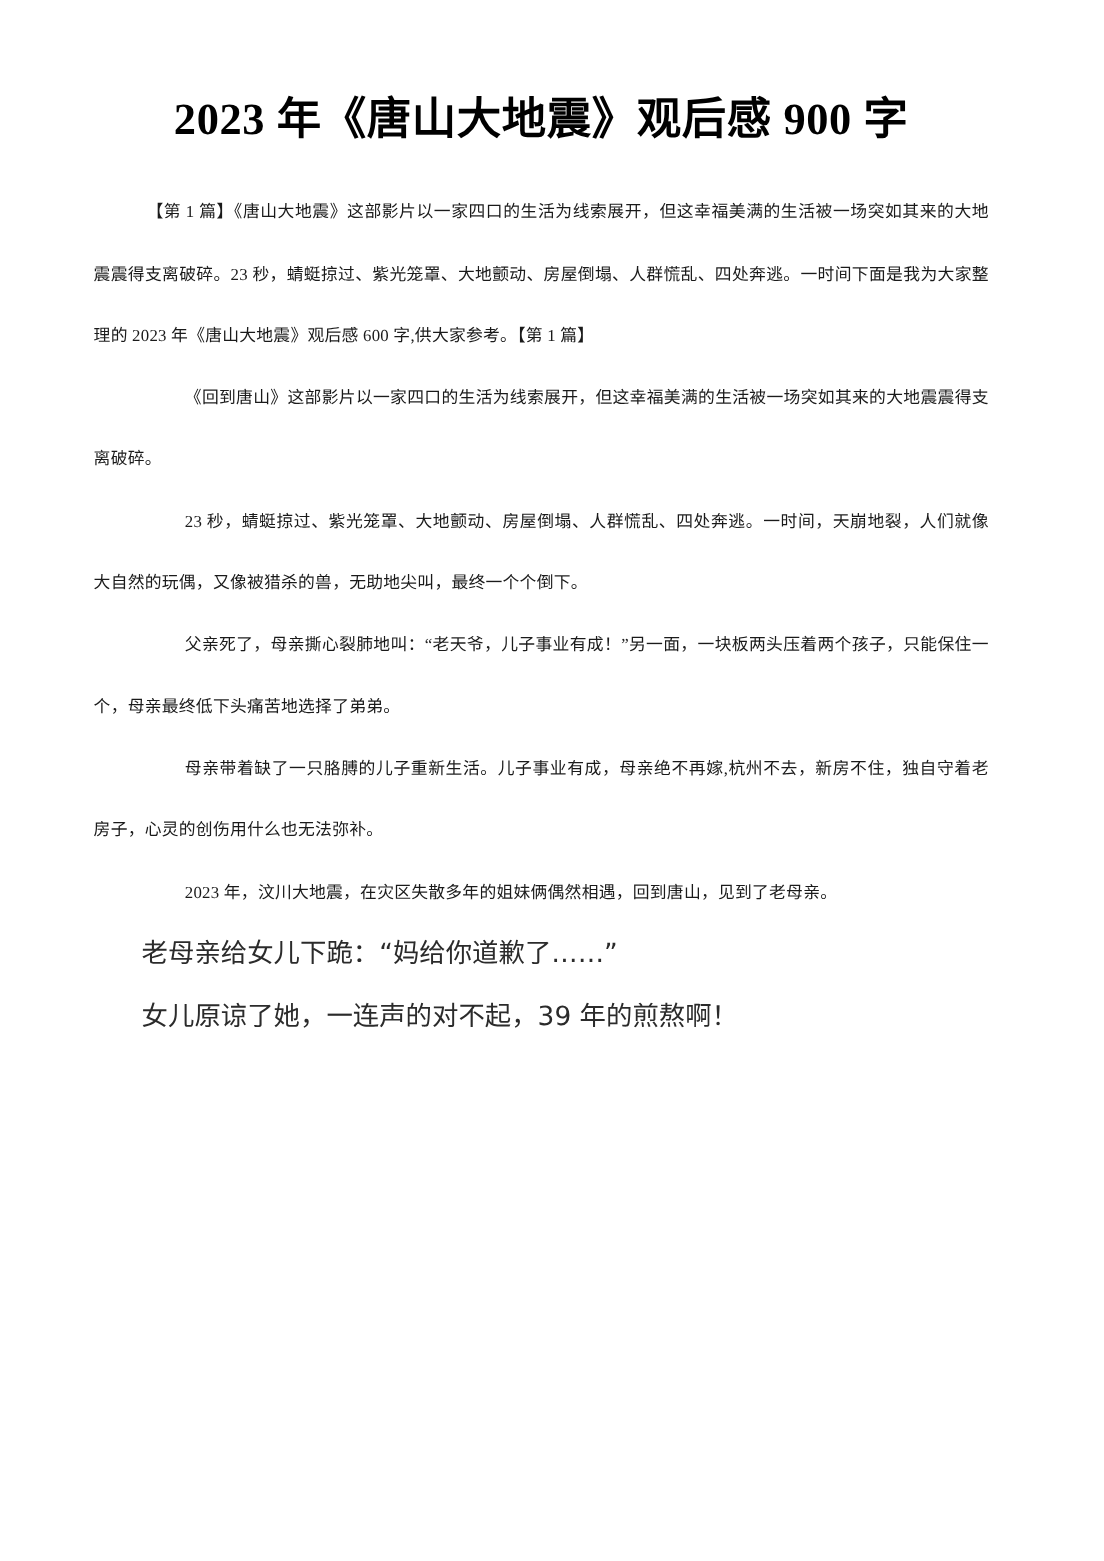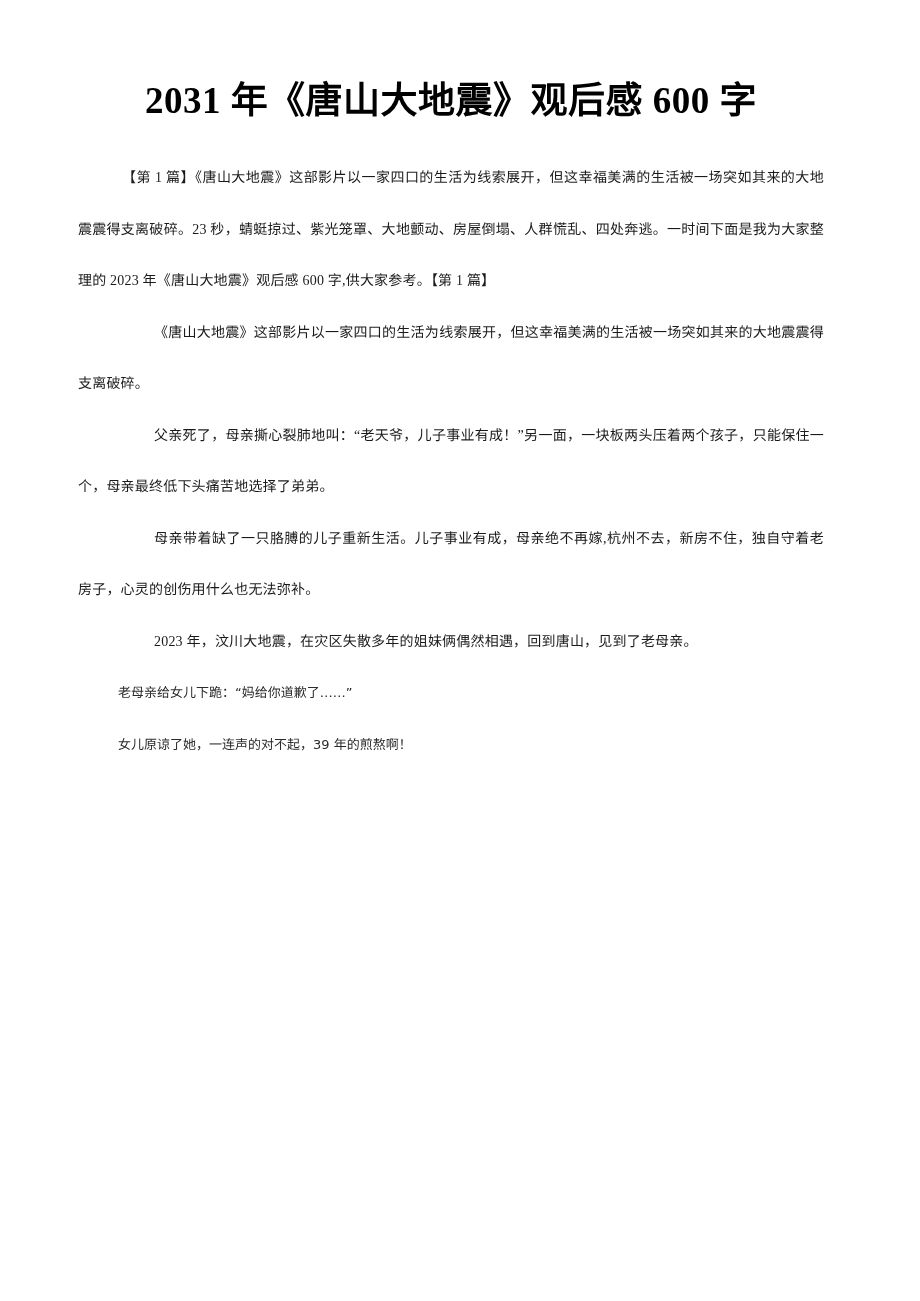--- a/index.html
+++ b/index.html
@@ -67,40 +67,41 @@
     margin-top: 28px;
   }
 
   .para.gap {
     margin-top: 0;
   }
 
   
   .para.light {
     font-family: "DejaVu Sans", "Liberation Sans", sans-serif;
-    font-size: 13px;
+    font-size: 22px;
     line-height: 51.5px;
     color: #2b2b2b;
     text-indent: 40px;
     letter-spacing: 0;
   }
 </style>
 </head>
 <body>
 
 <div class="page">
 
   <div class="doc-body">
 
-    <h1 class="doc-title">2031 年《唐山大地震》观后感 600 字</h1>
+    <h1 class="doc-title">2023 年《唐山大地震》观后感 900 字</h1>
 
     <p class="para indent-2 first">【第 1 篇】《唐山大地震》这部影片以一家四口的生活为线索展开，但这幸福美满的生活被一场突如其来的大地震震得支离破碎。23 秒，蜻蜓掠过、紫光笼罩、大地颤动、房屋倒塌、人群慌乱、四处奔逃。一时间下面是我为大家整理的 2023 年《唐山大地震》观后感 600 字,供大家参考。【第 1 篇】</p>
 
-    <p class="para indent-3 gap">《唐山大地震》这部影片以一家四口的生活为线索展开，但这幸福美满的生活被一场突如其来的大地震震得支离破碎。</p>
+    <p class="para indent-3 gap">《回到唐山》这部影片以一家四口的生活为线索展开，但这幸福美满的生活被一场突如其来的大地震震得支离破碎。</p>
 
+    <p class="para indent-3 gap">23 秒，蜻蜓掠过、紫光笼罩、大地颤动、房屋倒塌、人群慌乱、四处奔逃。一时间，天崩地裂，人们就像大自然的玩偶，又像被猎杀的兽，无助地尖叫，最终一个个倒下。</p>
 
     <p class="para indent-3 gap">父亲死了，母亲撕心裂肺地叫：“老天爷，儿子事业有成！”另一面，一块板两头压着两个孩子，只能保住一个，母亲最终低下头痛苦地选择了弟弟。</p>
 
     <p class="para indent-3 gap">母亲带着缺了一只胳膊的儿子重新生活。儿子事业有成，母亲绝不再嫁,杭州不去，新房不住，独自守着老房子，心灵的创伤用什么也无法弥补。</p>
 
 
     <p class="para indent-3 gap">2023 年，汶川大地震，在灾区失散多年的姐妹俩偶然相遇，回到唐山，见到了老母亲。</p>
 
 
     <p class="para light">老母亲给女儿下跪：“妈给你道歉了……”</p>

